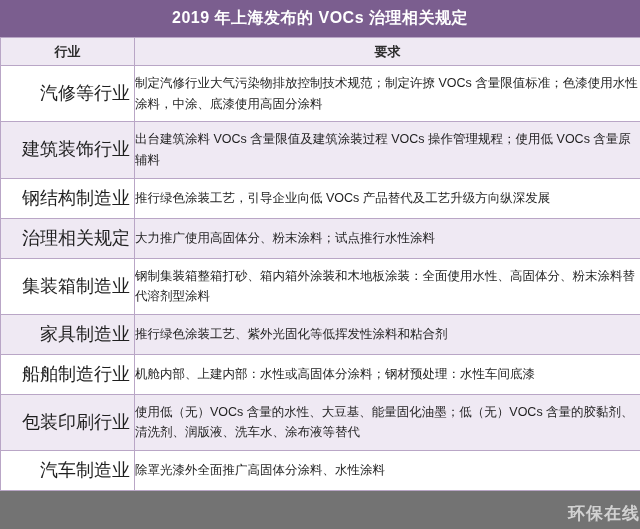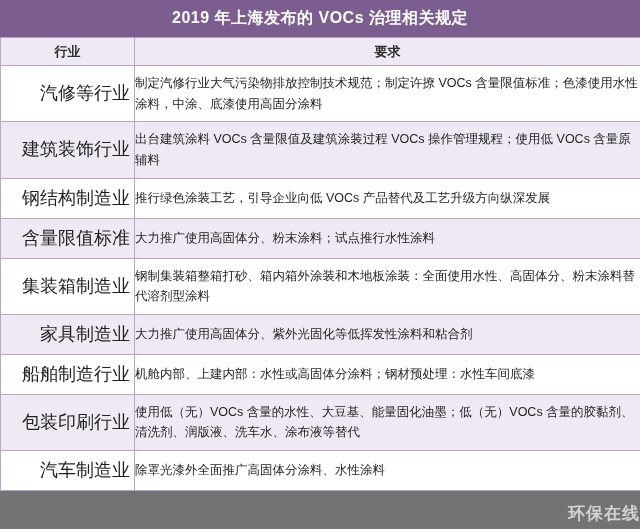--- a/index.html
+++ b/index.html
@@ -107,30 +107,30 @@
       </tr>
       <tr class="even">
         <td class="ind">建筑装饰行业</td>
         <td class="req">出台建筑涂料 VOCs 含量限值及建筑涂装过程 VOCs 操作管理规程；使用低 VOCs 含量原辅料</td>
       </tr>
       <tr class="odd">
         <td class="ind">钢结构制造业</td>
         <td class="req">推行绿色涂装工艺，引导企业向低 VOCs 产品替代及工艺升级方向纵深发展</td>
       </tr>
       <tr class="even">
-        <td class="ind">含量限值标准</td>
+        <td class="ind">治理相关规定</td>
         <td class="req">大力推广使用高固体分、粉末涂料；试点推行水性涂料</td>
       </tr>
       <tr class="odd">
         <td class="ind">集装箱制造业</td>
         <td class="req">钢制集装箱整箱打砂、箱内箱外涂装和木地板涂装：全面使用水性、高固体分、粉末涂料替代溶剂型涂料</td>
       </tr>
       <tr class="even">
         <td class="ind">家具制造业</td>
-        <td class="req">大力推广使用高固体分、紫外光固化等低挥发性涂料和粘合剂</td>
+        <td class="req">推行绿色涂装工艺、紫外光固化等低挥发性涂料和粘合剂</td>
       </tr>
       <tr class="odd">
         <td class="ind">船舶制造行业</td>
         <td class="req">机舱内部、上建内部：水性或高固体分涂料；钢材预处理：水性车间底漆</td>
       </tr>
       <tr class="even">
         <td class="ind">包装印刷行业</td>
         <td class="req">使用低（无）VOCs 含量的水性、大豆基、能量固化油墨；低（无）VOCs 含量的胶黏剂、清洗剂、润版液、洗车水、涂布液等替代</td>
       </tr>
       <tr class="odd">

